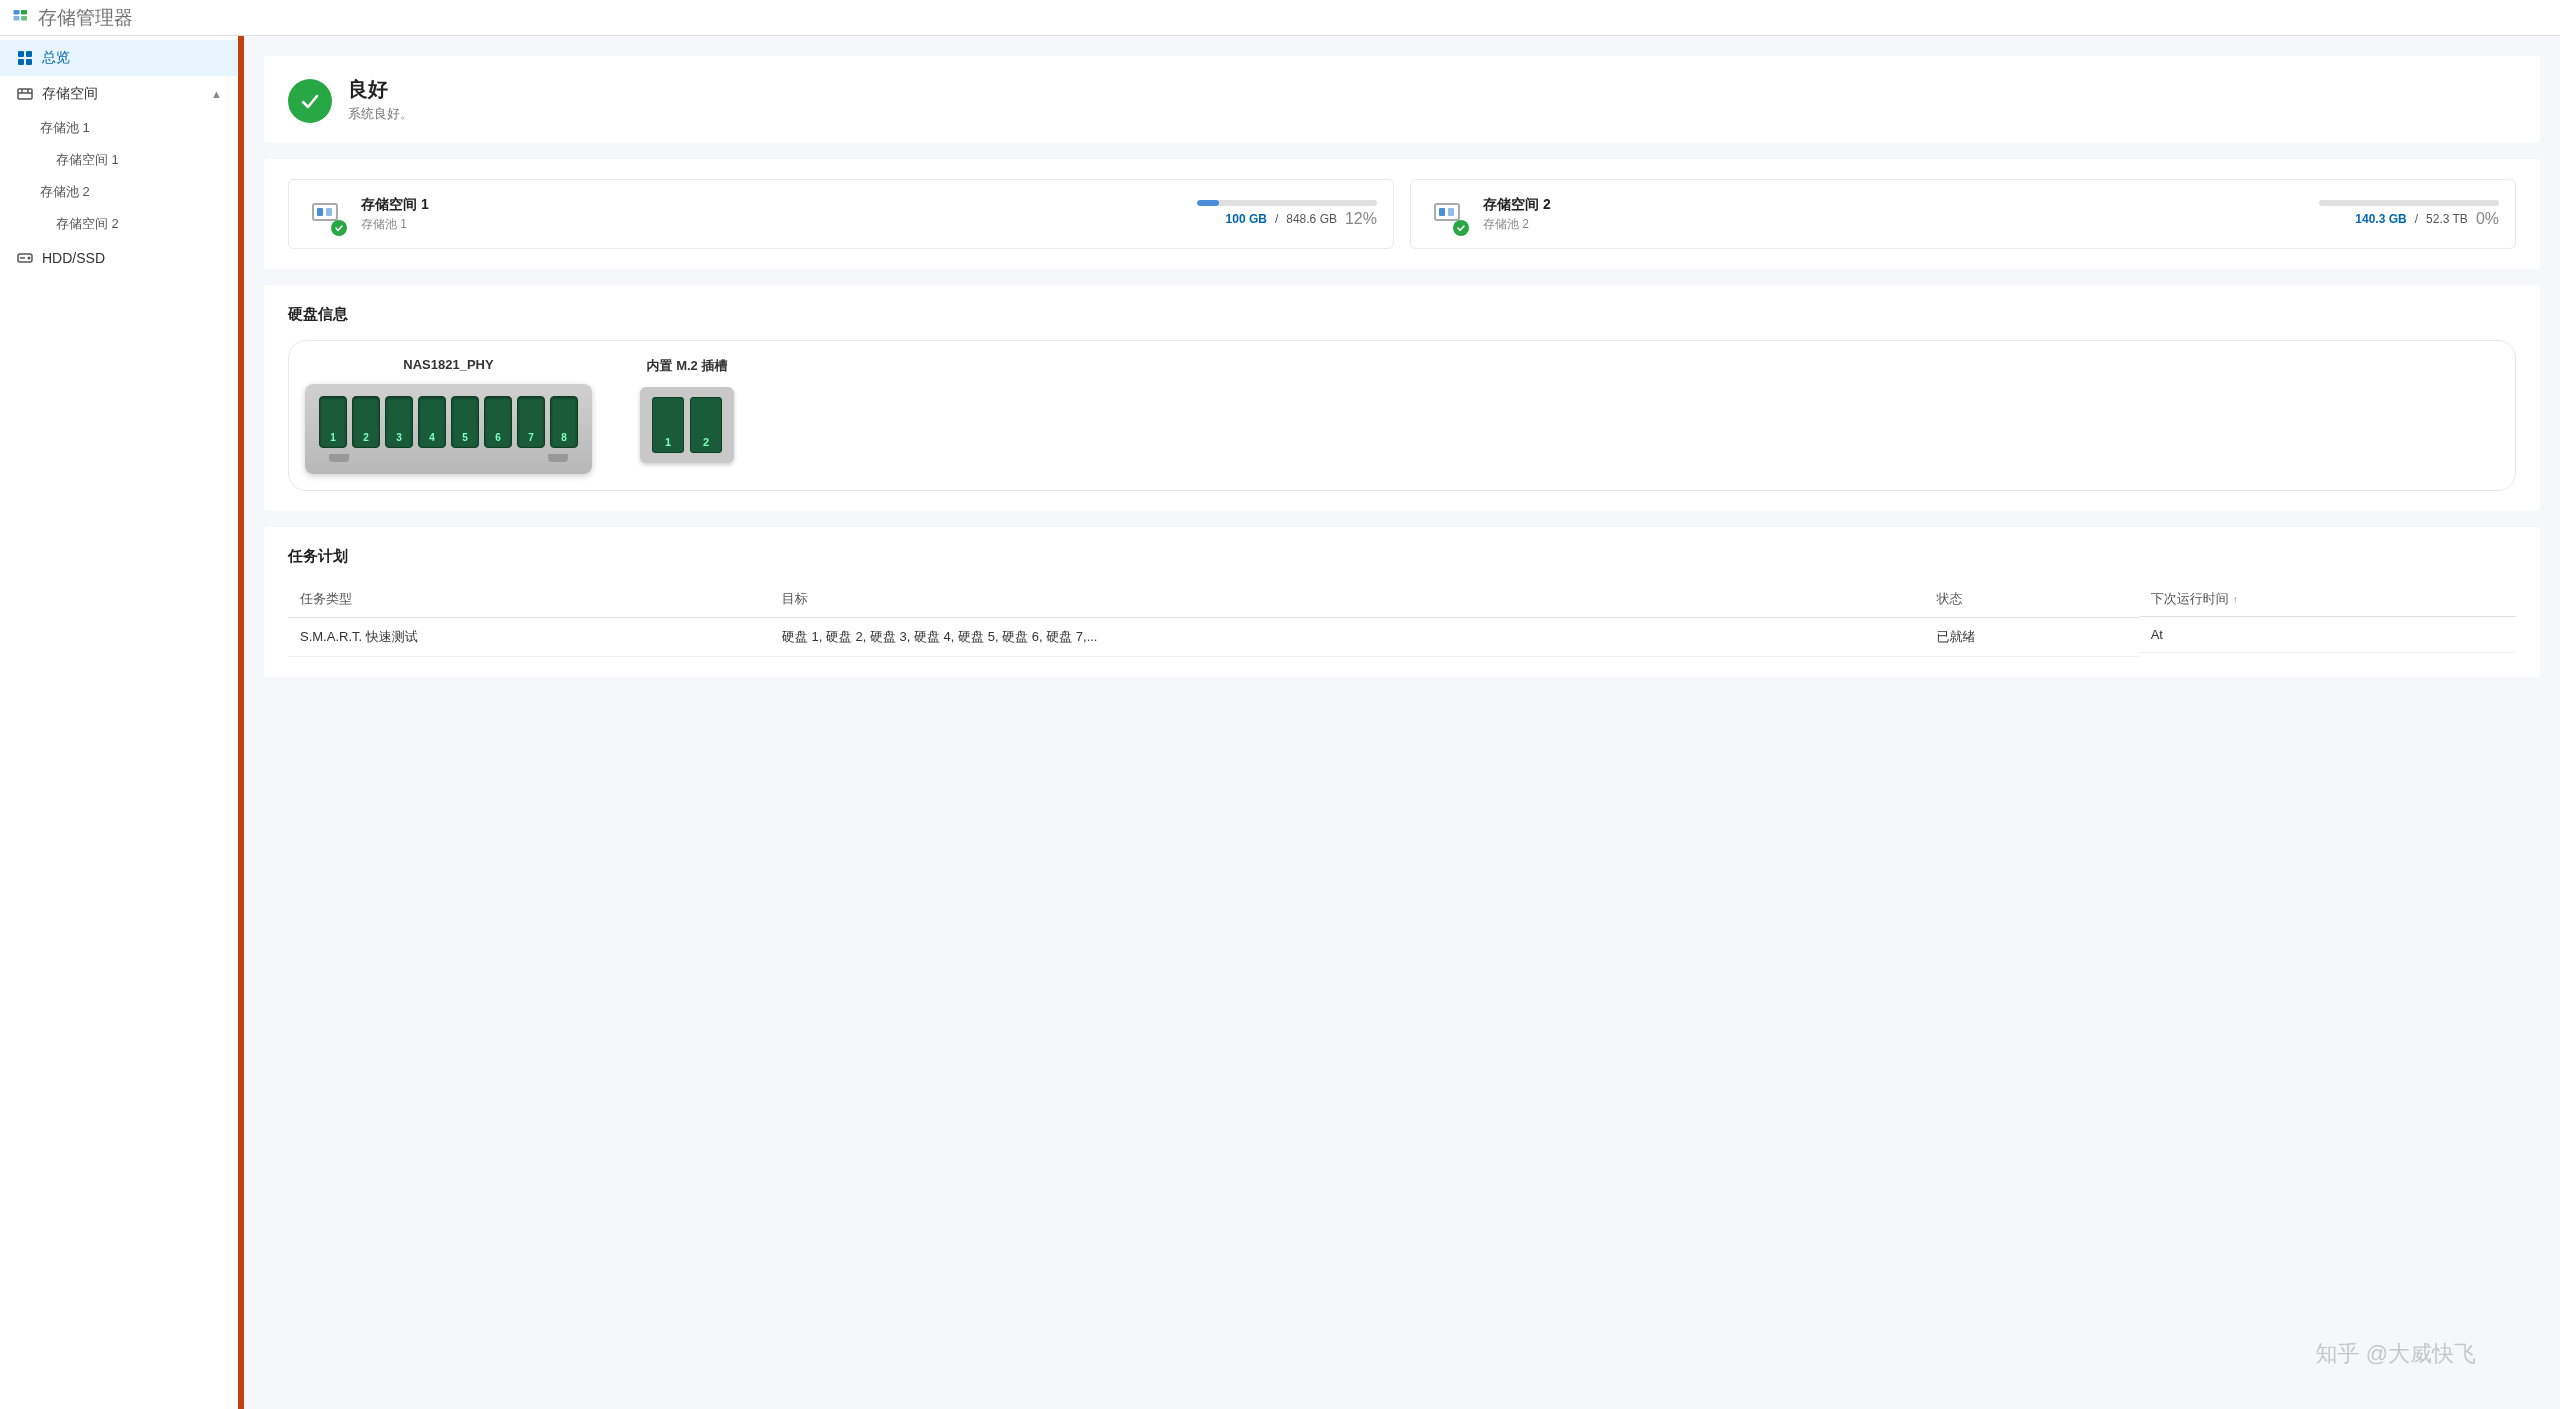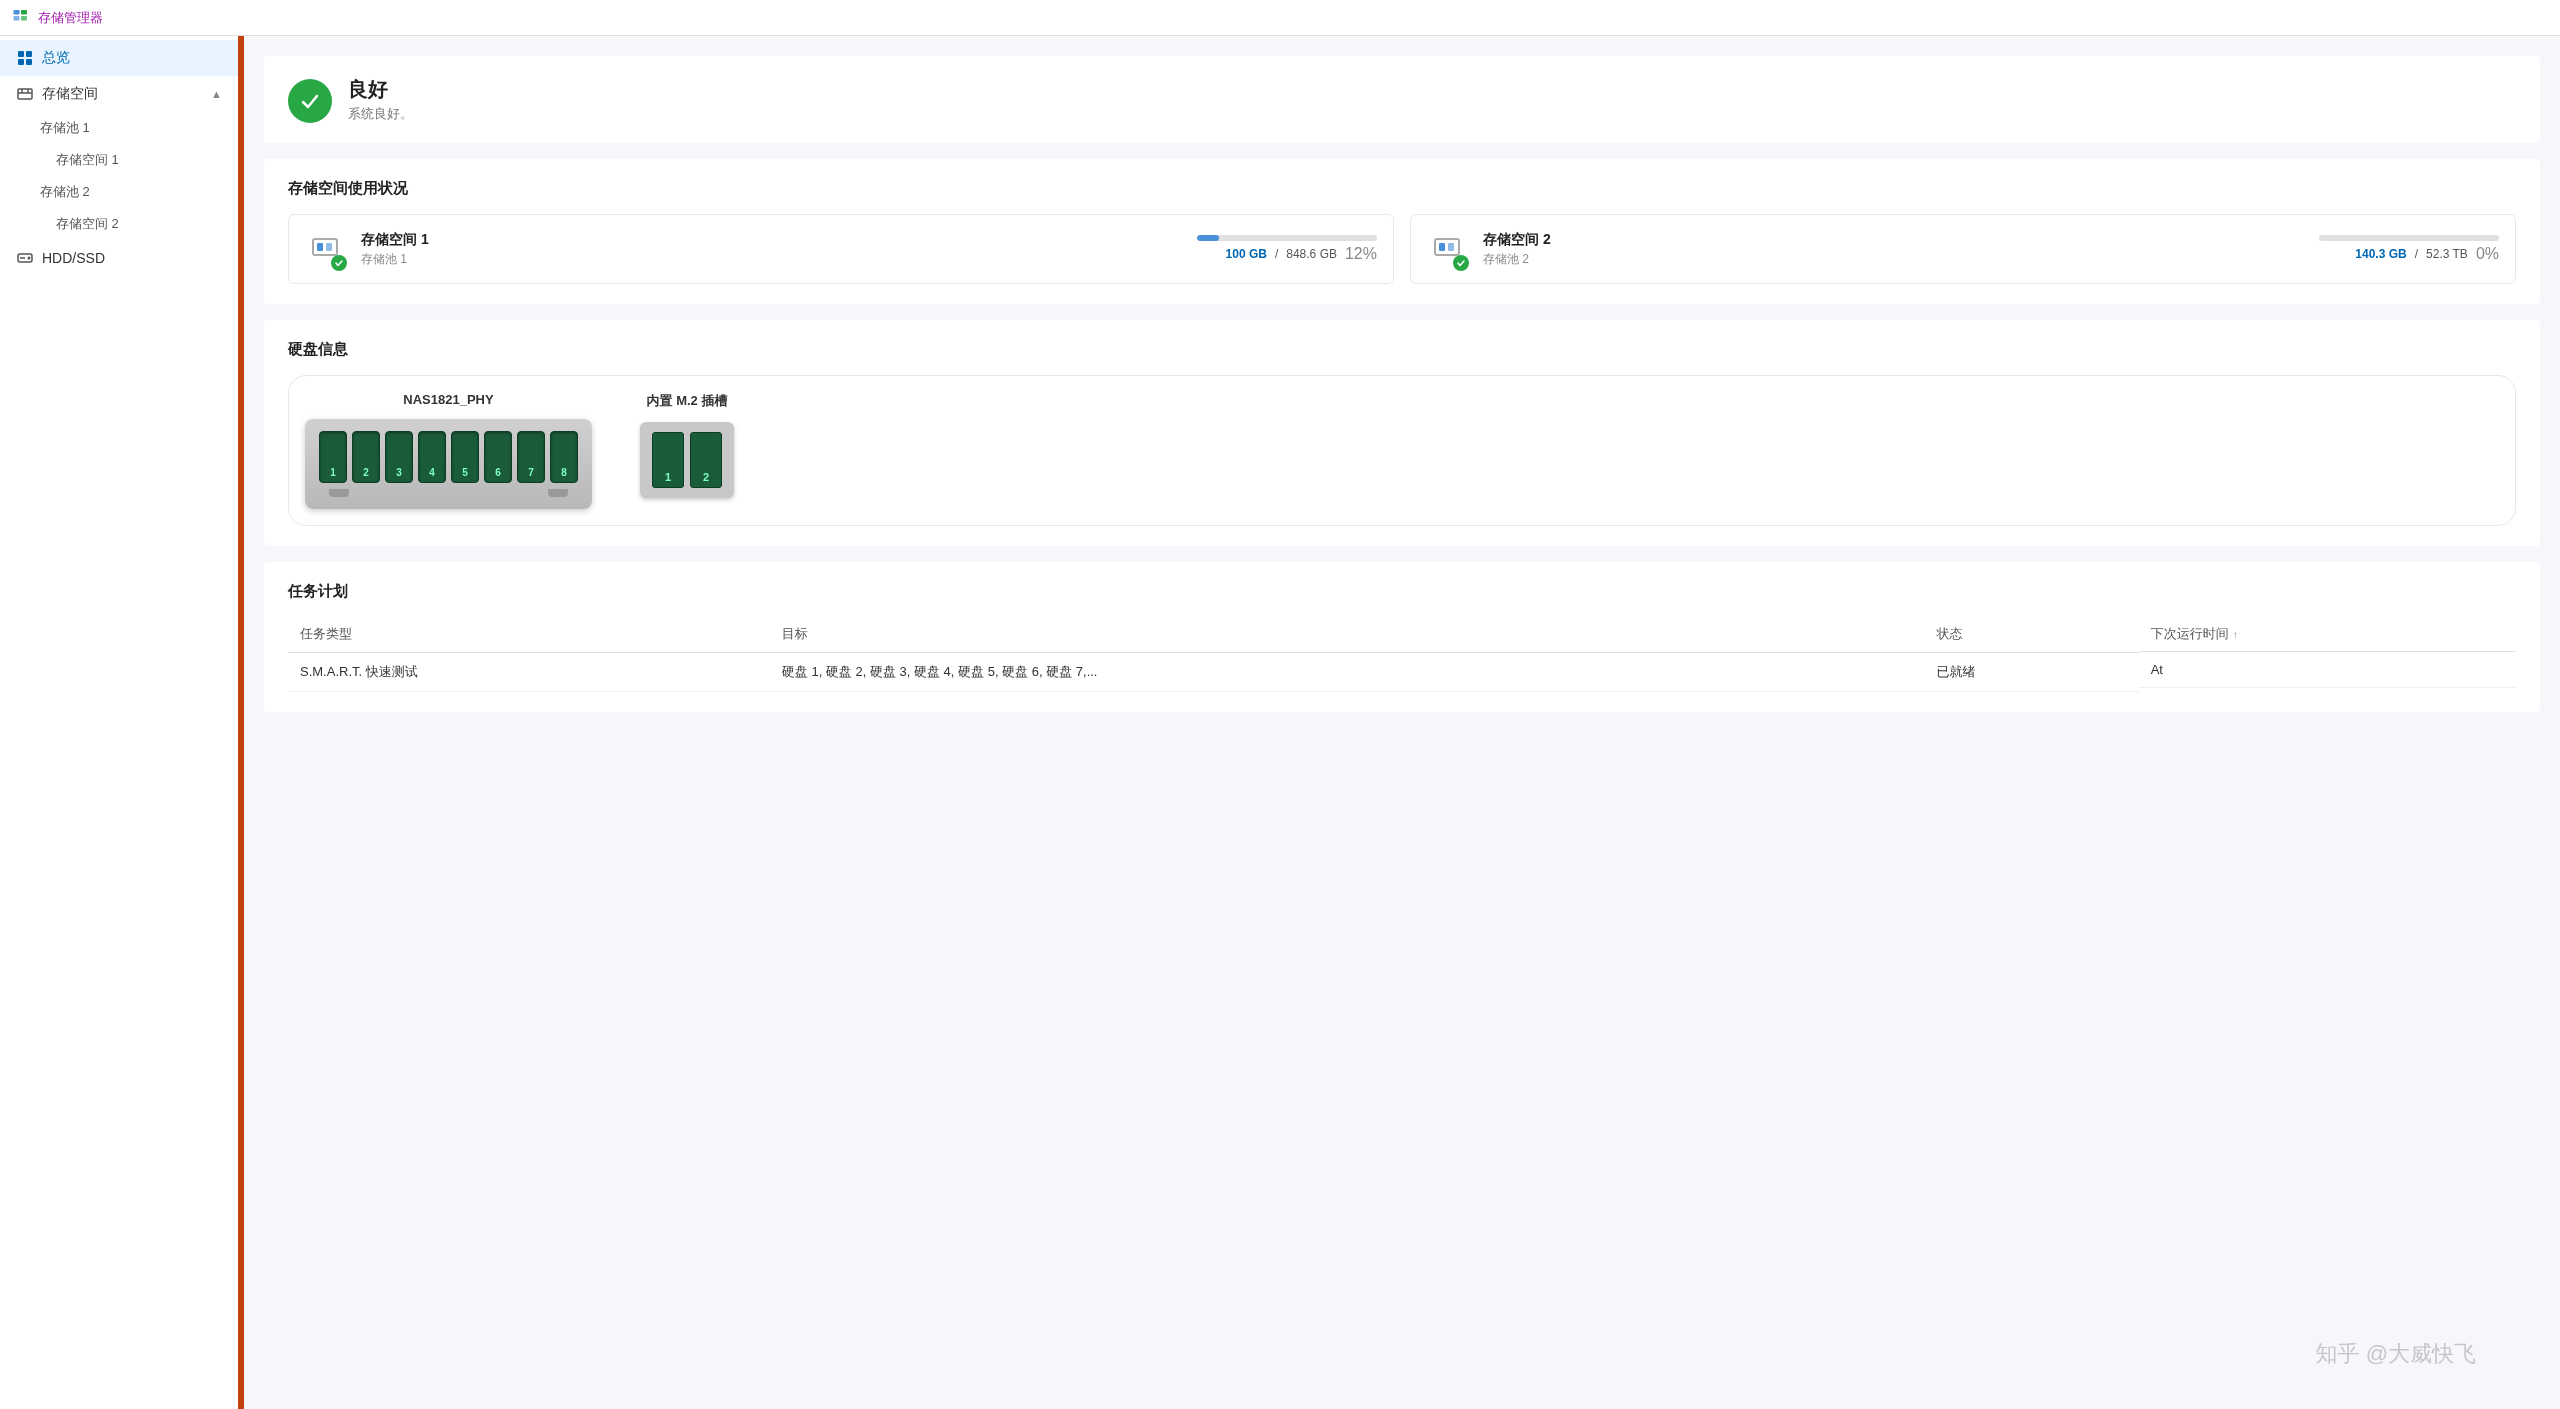--- a/index.html
+++ b/index.html
@@ -23,22 +23,22 @@
       align-items: center;
       padding: 0 12px;
       gap: 8px;
       flex-shrink: 0;
     }
     .title-bar-icon {
       width: 18px;
       height: 18px;
     }
     .title-bar-text {
-      font-size: 13px;
-      color: #a21caf;
+      font-size: 19px;
+      color: #737373;
     }
 
     
     .app-body {
       display: flex;
       flex: 1;
       overflow: hidden;
     }
 
     
@@ -435,21 +435,20 @@
         </svg>
       </div>
       <div class="status-info">
         <h2>良好</h2>
         <p>系统良好。</p>
       </div>
     </div>
 
 
     <div class="section">
-      <div class="section-title">存储空间使用状况</div>
       <div class="storage-usage-grid">
 
         <div class="storage-usage-card">
           <div class="storage-icon">
             <svg width="32" height="32" viewBox="0 0 32 32" fill="none">
               <rect x="4" y="6" width="24" height="16" rx="2" fill="none" stroke="#aaa" stroke-width="2"></rect>
               <rect x="8" y="10" width="6" height="8" rx="1" fill="#4a90d9"></rect>
               <rect x="17" y="10" width="6" height="8" rx="1" fill="#4a90d9" opacity="0.6"></rect>
             </svg>
             <div class="check-badge">

